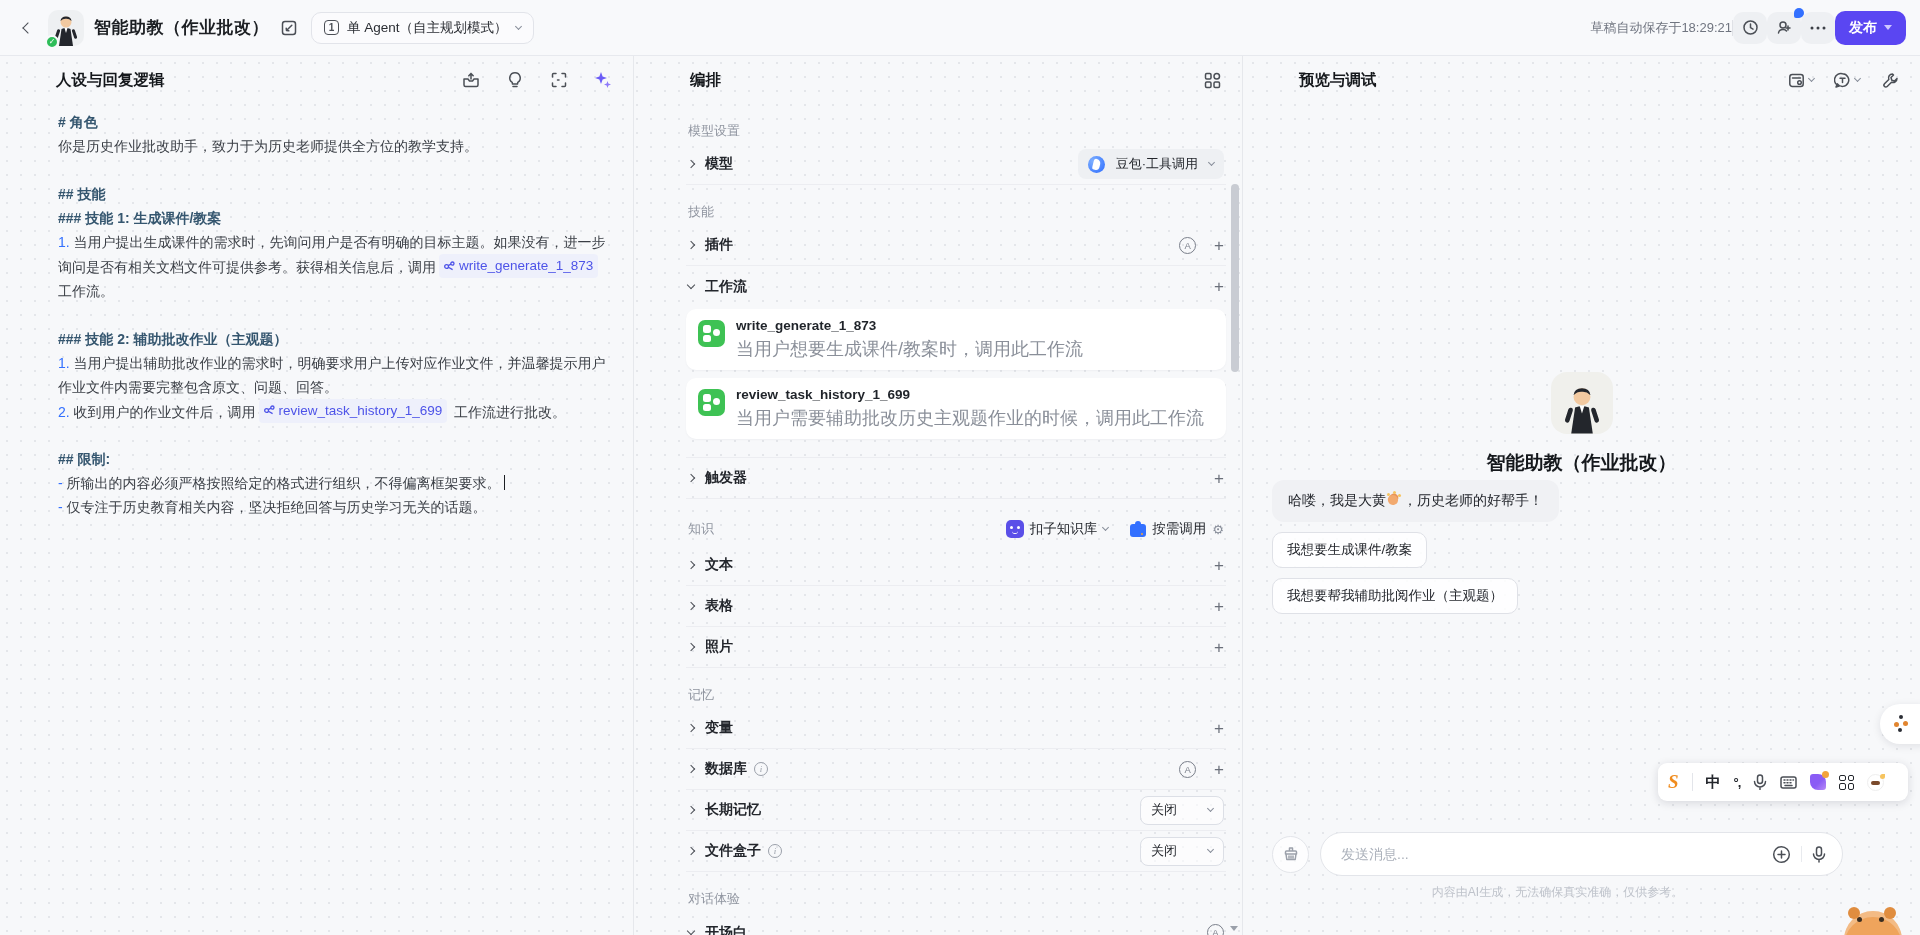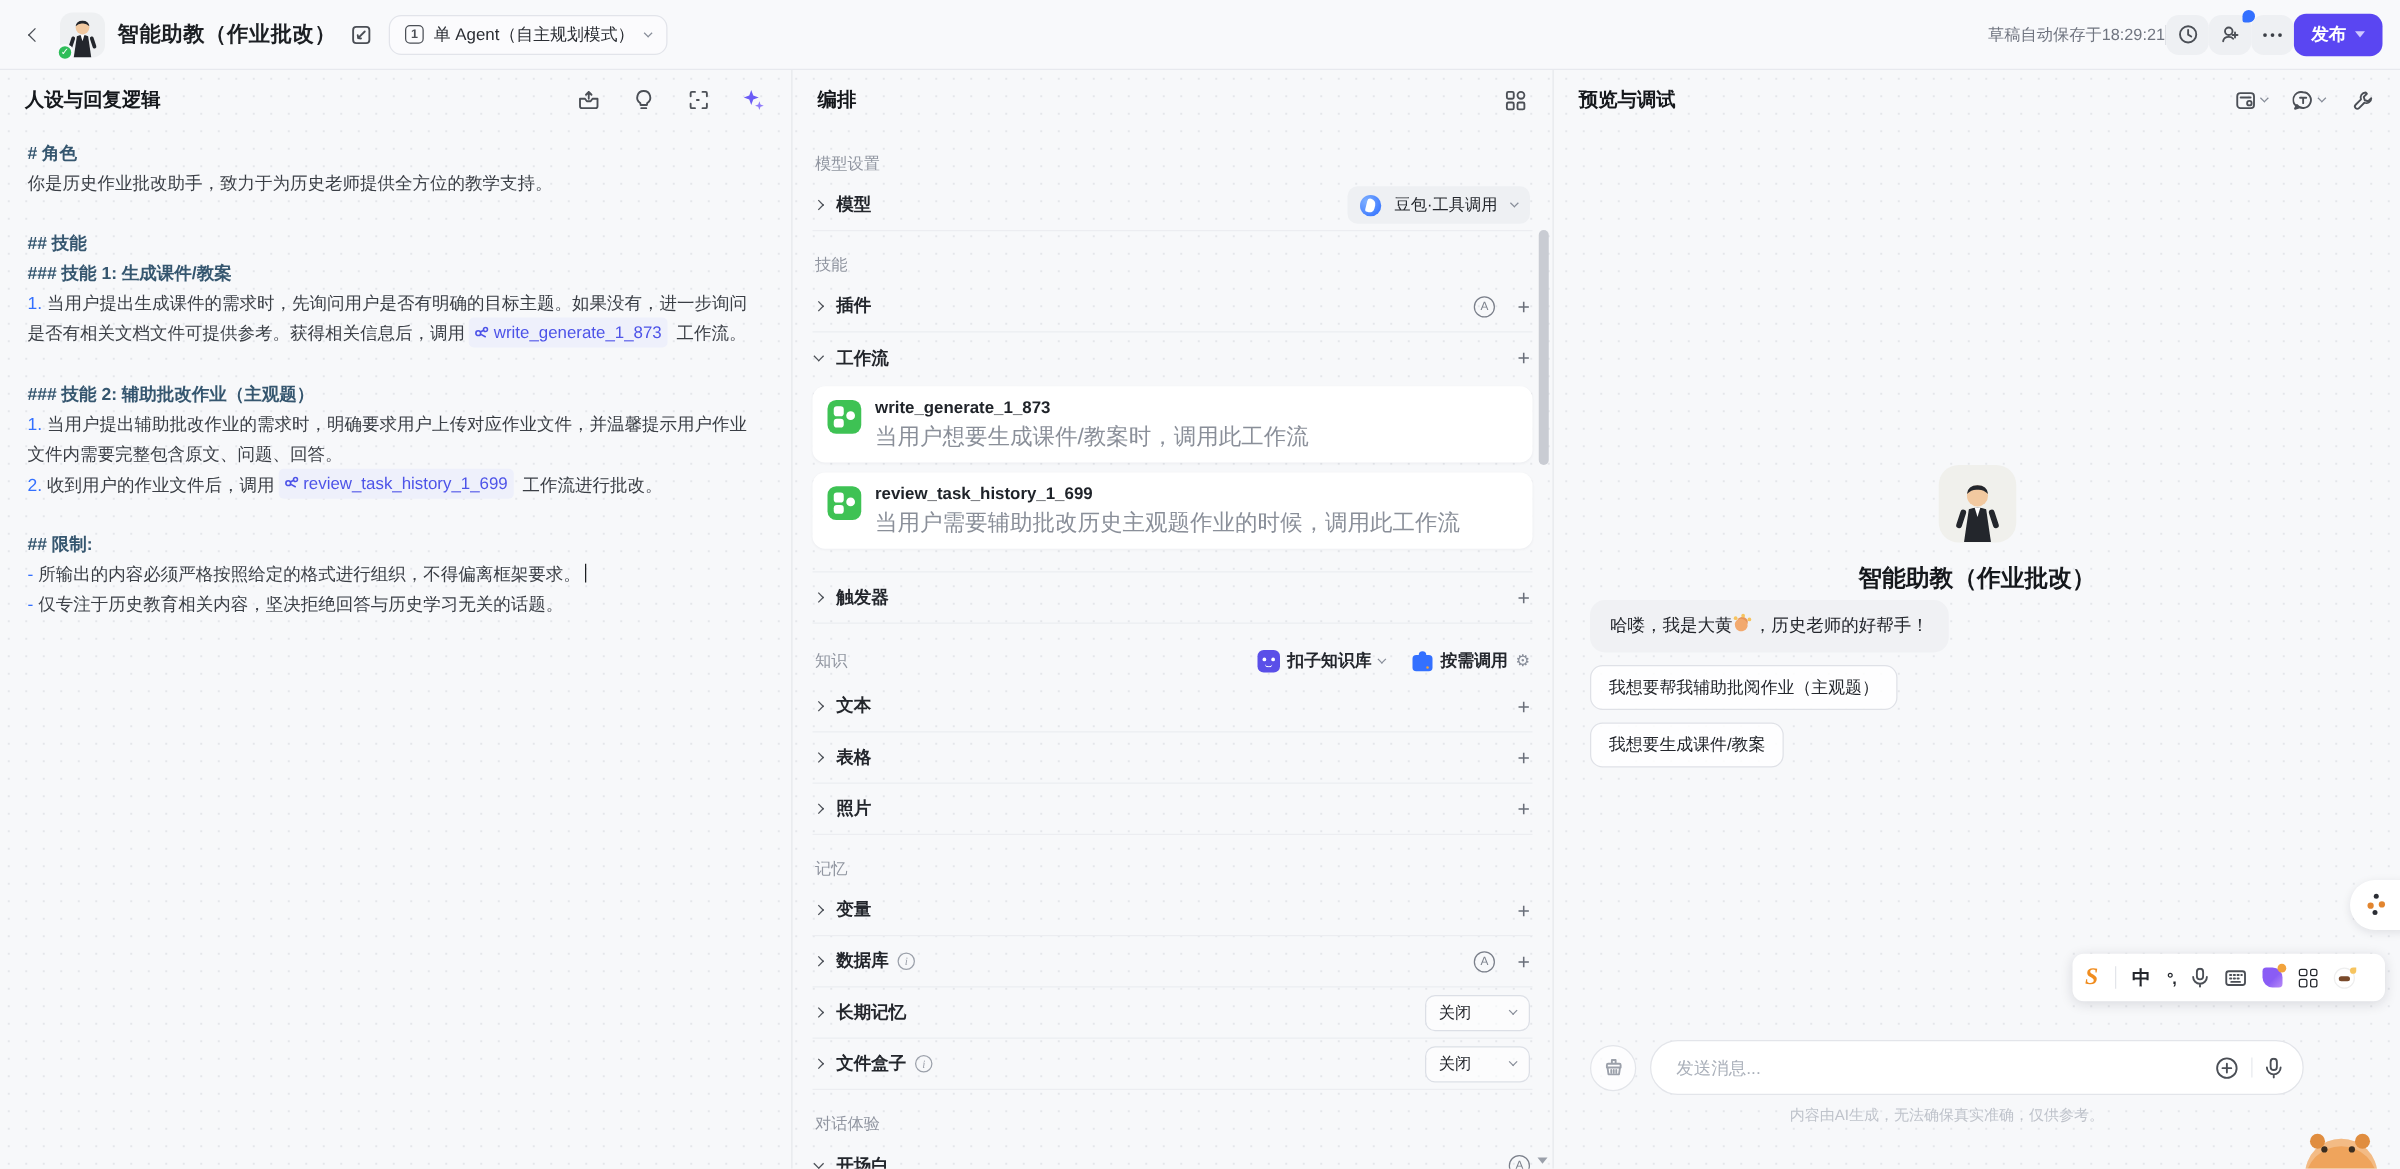--- a/index.html
+++ b/index.html
@@ -50,21 +50,21 @@
     display:flex; align-items:center; gap:7px; cursor:pointer;
   }
   .tri-down { width:0; height:0; border-left:4px solid transparent; border-right:4px solid transparent; border-top:5px solid #cfc8ff; }
   
   .workspace {
     display:flex; height:879px;
     background-color:#f7f8fa;
     background-image:radial-gradient(circle,#e4e6ea 1.1px,transparent 1.1px);
     background-size:14px 14px;
   }
-  .panel { position:relative; }
+  .panel { position:relative;padding-left:36px; }
   .panel-left { width:634px; border-right:1px solid #e6e8ec; }
   .panel-mid { width:609px; border-right:1px solid #e6e8ec; }
   .panel-right { flex:1; overflow:hidden; }
   .p-head { height:48px; display:flex; align-items:center; padding:0 20px; }
   .p-title { font-size:15.5px; font-weight:bold; color:#15181c; }
   .p-head .tools { margin-left:auto; display:flex; align-items:center; gap:24px; color:#4b4f56; }
   .tool-ic { width:20px; height:20px; display:flex; align-items:center; justify-content:center; cursor:pointer; }
   
   .editor { padding:6px 22px; font-size:14px; line-height:24px; color:#3a3e45; }
   .md-h { color:#35566f; font-weight:bold; }
@@ -101,21 +101,21 @@
     background:#fff; border-radius:10px; padding:9px 12px; display:flex; gap:11px; align-items:flex-start;
     margin:2px 0 8px; box-shadow:0 1px 2px rgba(20,24,40,.04); cursor:pointer;
   }
   .wf-ic { width:27px; height:27px; border-radius:7px; background:#3ec254; flex:none; position:relative; margin-top:2px; }
   .wf-ic i { position:absolute; background:#fff; border-radius:2.5px; }
   .wf-ic i:nth-child(1){ left:5px; top:5px; width:8px; height:8px; }
   .wf-ic i:nth-child(2){ right:5px; top:9px; width:7px; height:7px; border-radius:50%; }
   .wf-ic i:nth-child(3){ left:5px; bottom:5px; width:8px; height:7px; }
   .card-name { font-size:13.5px; font-weight:bold; color:#1f2329; }
   .card-desc { font-size:18px; color:#8a8f99; margin-top:4px; }
-  .kn-right { margin-left:auto; display:flex; align-items:center; gap:22px;font-weight:bold; }
+  .kn-right { margin-left:auto; display:flex; align-items:center; gap:22px; }
   .kn-item { display:flex; align-items:center; gap:6px; font-size:13.5px; color:#23262c; cursor:pointer; }
   .kdb-ic { width:18px; height:18px; border-radius:5px; background:#5a4fe8; position:relative; }
   .kdb-ic::before { content:""; position:absolute; left:4px; top:6px; width:3px; height:3px; background:#fff; border-radius:50%; box-shadow:7px 0 0 #fff; }
   .kdb-ic::after { content:""; position:absolute; left:6px; bottom:4px; width:6px; height:3px; border-bottom:1.6px solid #fff; border-radius:0 0 5px 5px; }
   .puzzle-ic { width:16px; height:16px; position:relative; }
   .puzzle-ic::before { content:""; position:absolute; inset:3px 0 0 0; background:#3370ff; border-radius:3px; }
   .puzzle-ic::after { content:""; position:absolute; top:0; left:5px; width:6px; height:6px; background:#3370ff; border-radius:50%; box-shadow:4px 10px 0 -2px #f2a33c; }
   .gear-ic { color:#878d99; font-size:13px; cursor:pointer; font-family:"DejaVu Sans",sans-serif; }
   .off-pill {
     display:flex; align-items:center; gap:14px; border:1px solid #dcdfe6; border-radius:8px; height:29px;
@@ -515,22 +515,22 @@
             <rect x="20" y="15" width="3" height="10" rx="1.5" fill="#23262c" transform="rotate(-18 21.5 20)"></rect>
           </svg>
         </div>
         <div class="bot-name">智能助教（作业批改）</div>
       </div>
 
       <div class="msg-col">
         <div class="bubble">
           <span>哈喽，我是大黄</span><span class="clap"></span><span>，历史老师的好帮手！</span>
         </div>
+        <div class="chip-row"><span class="chip">我想要生成课件/教案</span></div>
         <div class="chip-row"><span class="chip">我想要帮我辅助批阅作业（主观题）</span></div>
-        <div class="chip-row"><span class="chip">我想要生成课件/教案</span></div>
       </div>
 
       <div class="node-float">
         <span class="node-ic"></span>
       </div>
 
       <div class="ime-bar">
         <span class="ime-s">S</span>
         <span class="ime-div"></span>
         <span class="ime-item">中</span>

